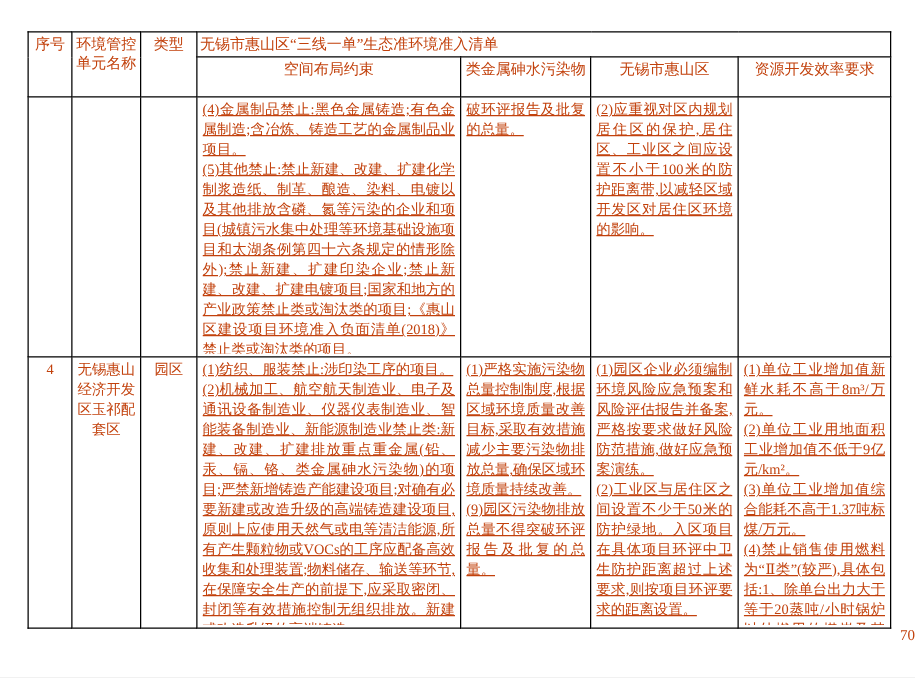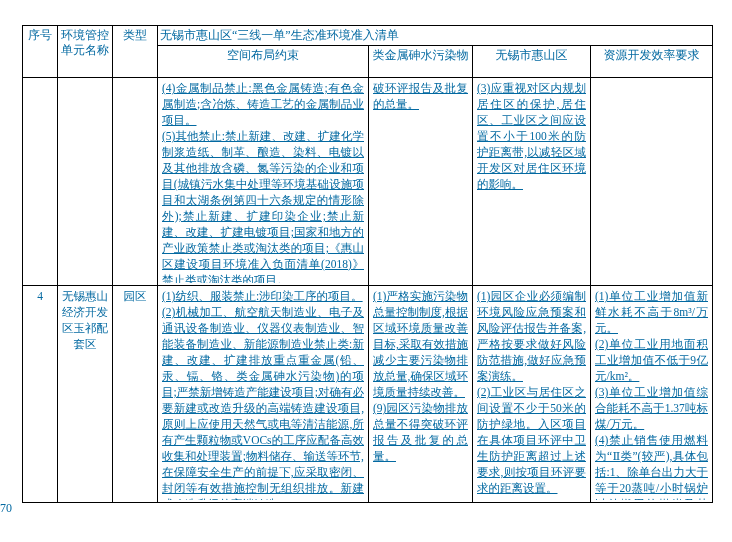--- a/index.html
+++ b/index.html
@@ -3,21 +3,21 @@
 <meta charset="utf-8">
 <style>
   * { margin: 0; padding: 0; box-sizing: border-box; }
   html, body { background: #e8e8e8; }
   .page {
     position: relative;
     width: 732px;
     height: 542px;
     background: #ffffff;
     font-family: "Liberation Serif", "DejaVu Serif", serif;
-    color: #0369a1;
+    color: #c2410c;
     overflow: hidden;
     margin: 0 auto;
   }
   table.access-list {
     position: absolute;
     left: 22px;
     top: 25px;
     width: 690px;
     border-collapse: collapse;
     table-layout: fixed;
@@ -58,21 +58,21 @@
     white-space: pre-line;
     overflow: hidden;
     text-decoration: underline;
   }
   .h205 { max-height: 203px; }
   .h214 { max-height: 212px; }
   .pagenum {
     position: absolute;
     left: 0; right: 0;
     top: 501px;
-    text-align: left;
+    text-align: right;
     font-size: 12px;
   }
 </style>
 </head>
 <body>
 
 <div class="page">
 
   <table class="access-list">
     <colgroup>
@@ -105,21 +105,21 @@
         <td class="center-cell"></td>
         <td class="center-cell"></td>
         <td class="body-cell">
           <div class="cell-text h205">(4)金属制品禁止:黑色金属铸造;有色金属制造;含冶炼、铸造工艺的金属制品业项目。
 (5)其他禁止:禁止新建、改建、扩建化学制浆造纸、制革、酿造、染料、电镀以及其他排放含磷、氮等污染的企业和项目(城镇污水集中处理等环境基础设施项目和太湖条例第四十六条规定的情形除外);禁止新建、扩建印染企业;禁止新建、改建、扩建电镀项目;国家和地方的产业政策禁止类或淘汰类的项目;《惠山区建设项目环境准入负面清单(2018)》禁止类或淘汰类的项目。</div>
         </td>
         <td class="body-cell">
           <div class="cell-text h205">破环评报告及批复的总量。</div>
         </td>
         <td class="body-cell">
-          <div class="cell-text h205">(3)应重视对区内规划居住区的保护,居住区、工业区之间应设置不小于100米的防护距离带,以减轻区域开发区对居住区环境的影响。</div>
+          <div class="cell-text h205">(2)应重视对区内规划居住区的保护,居住区、工业区之间应设置不小于100米的防护距离带,以减轻区域开发区对居住区环境的影响。</div>
         </td>
         <td class="body-cell">
           <div class="cell-text h205"></div>
         </td>
       </tr>
       <tr style="height:216px">
         <td class="center-cell">4</td>
         <td class="center-cell">无锡惠山经济开发区玉祁配套区</td>
         <td class="center-cell">园区</td>
         <td class="body-cell">

